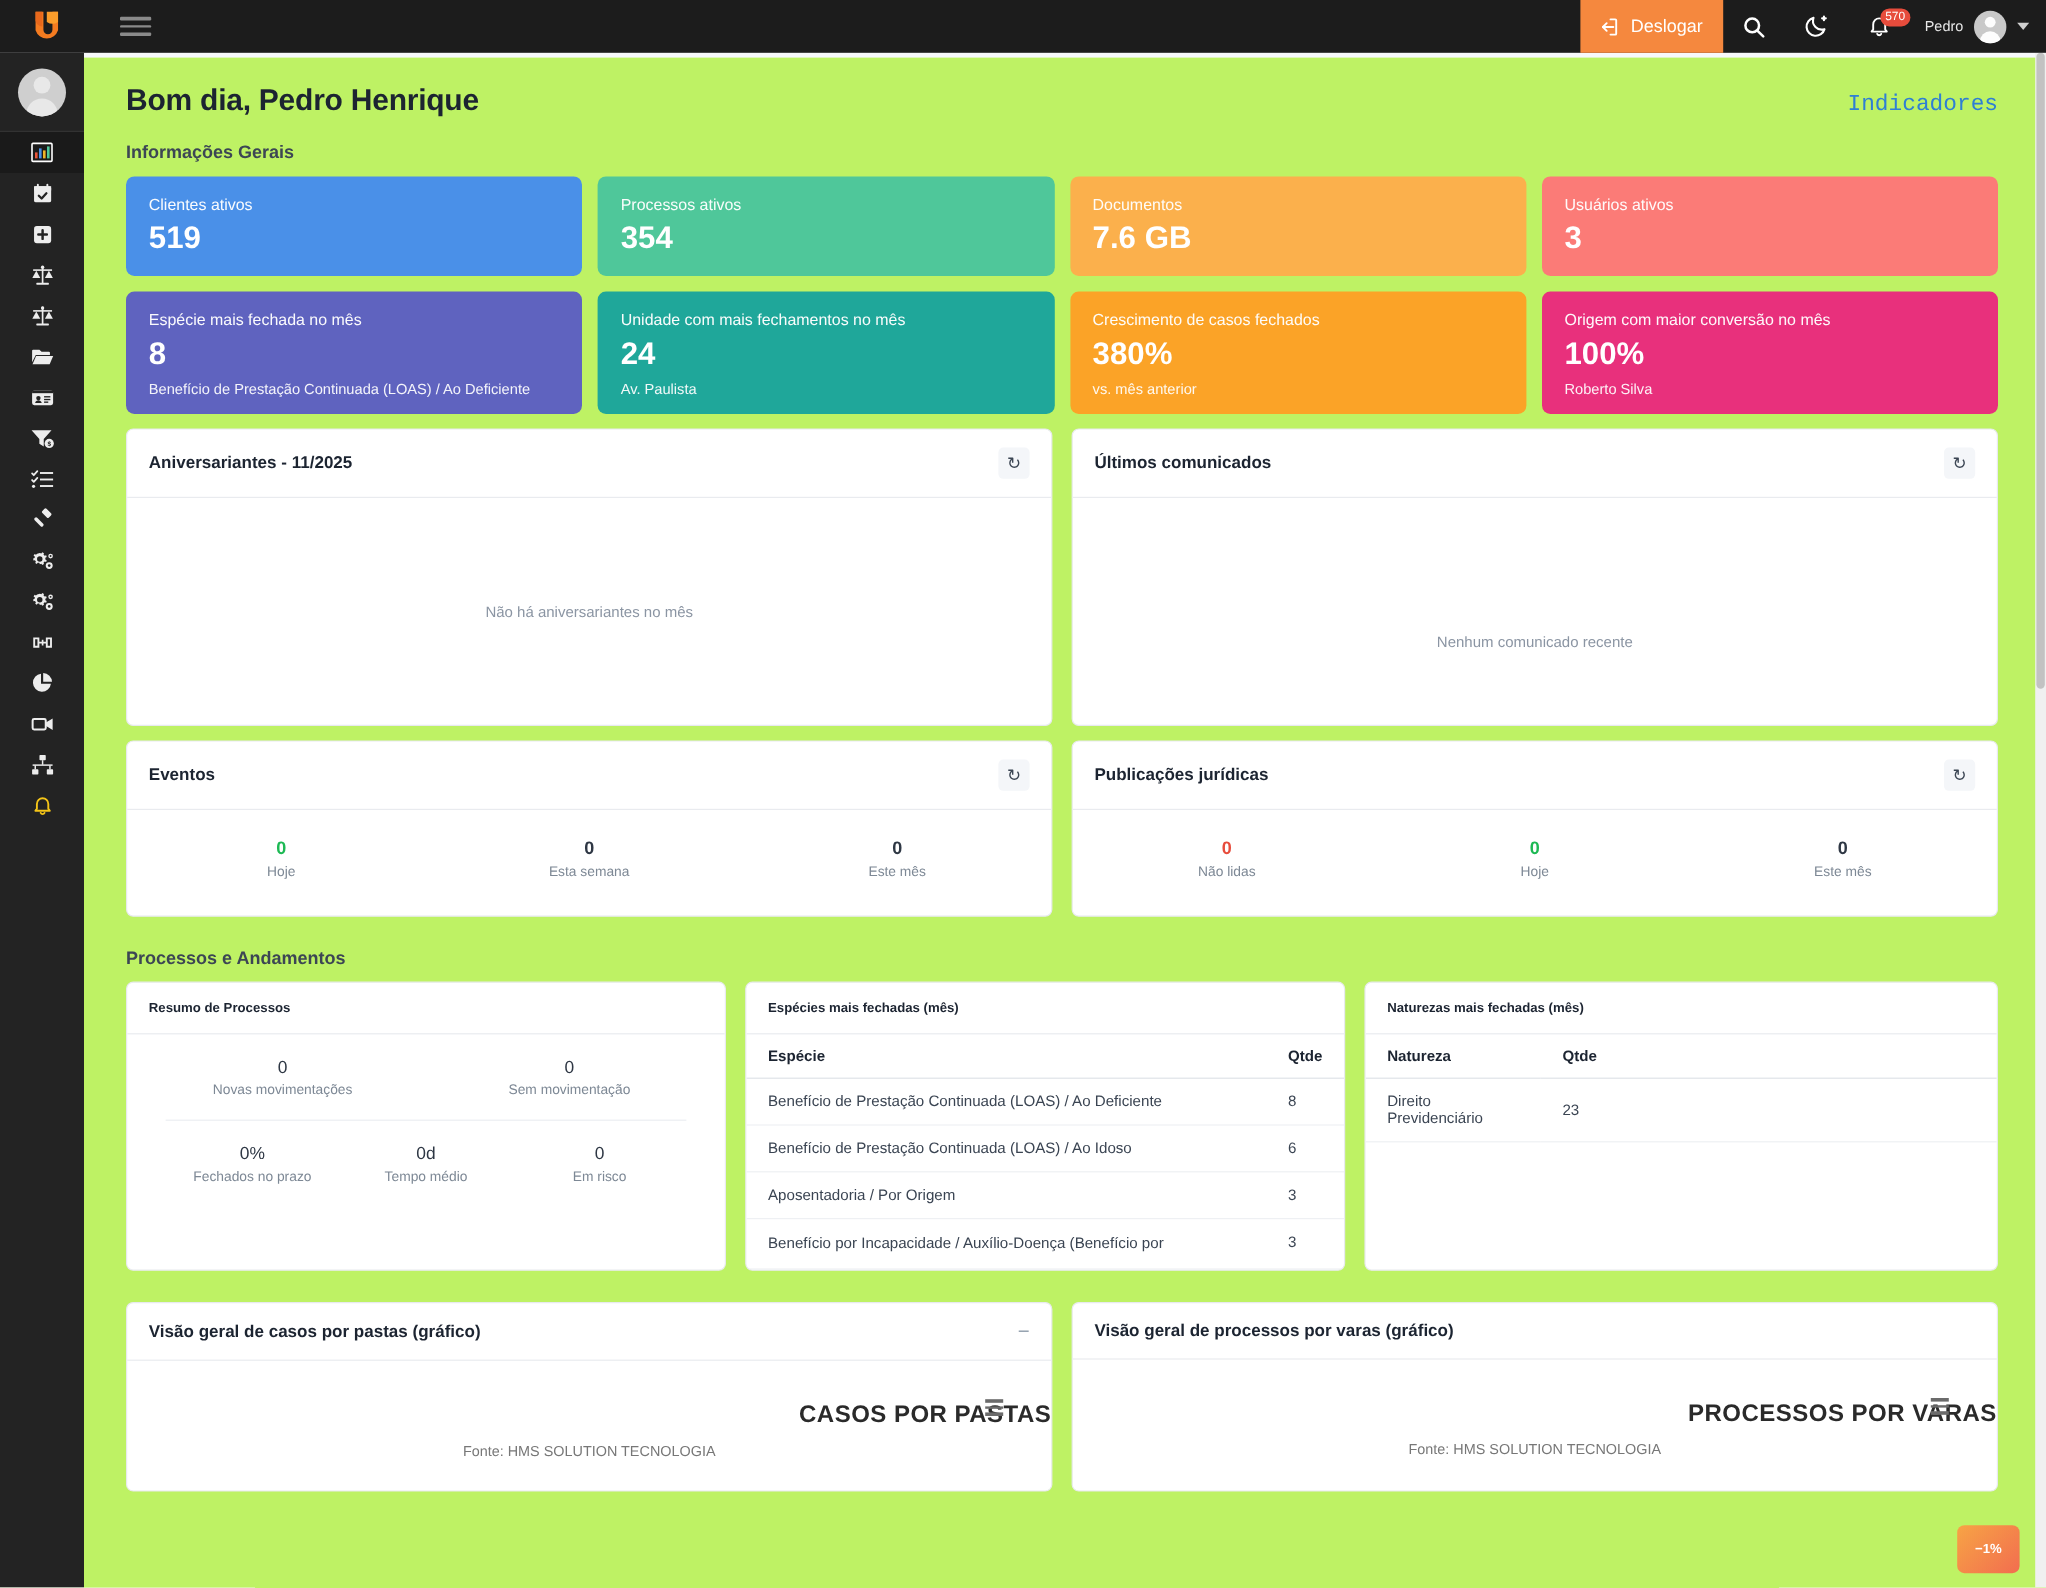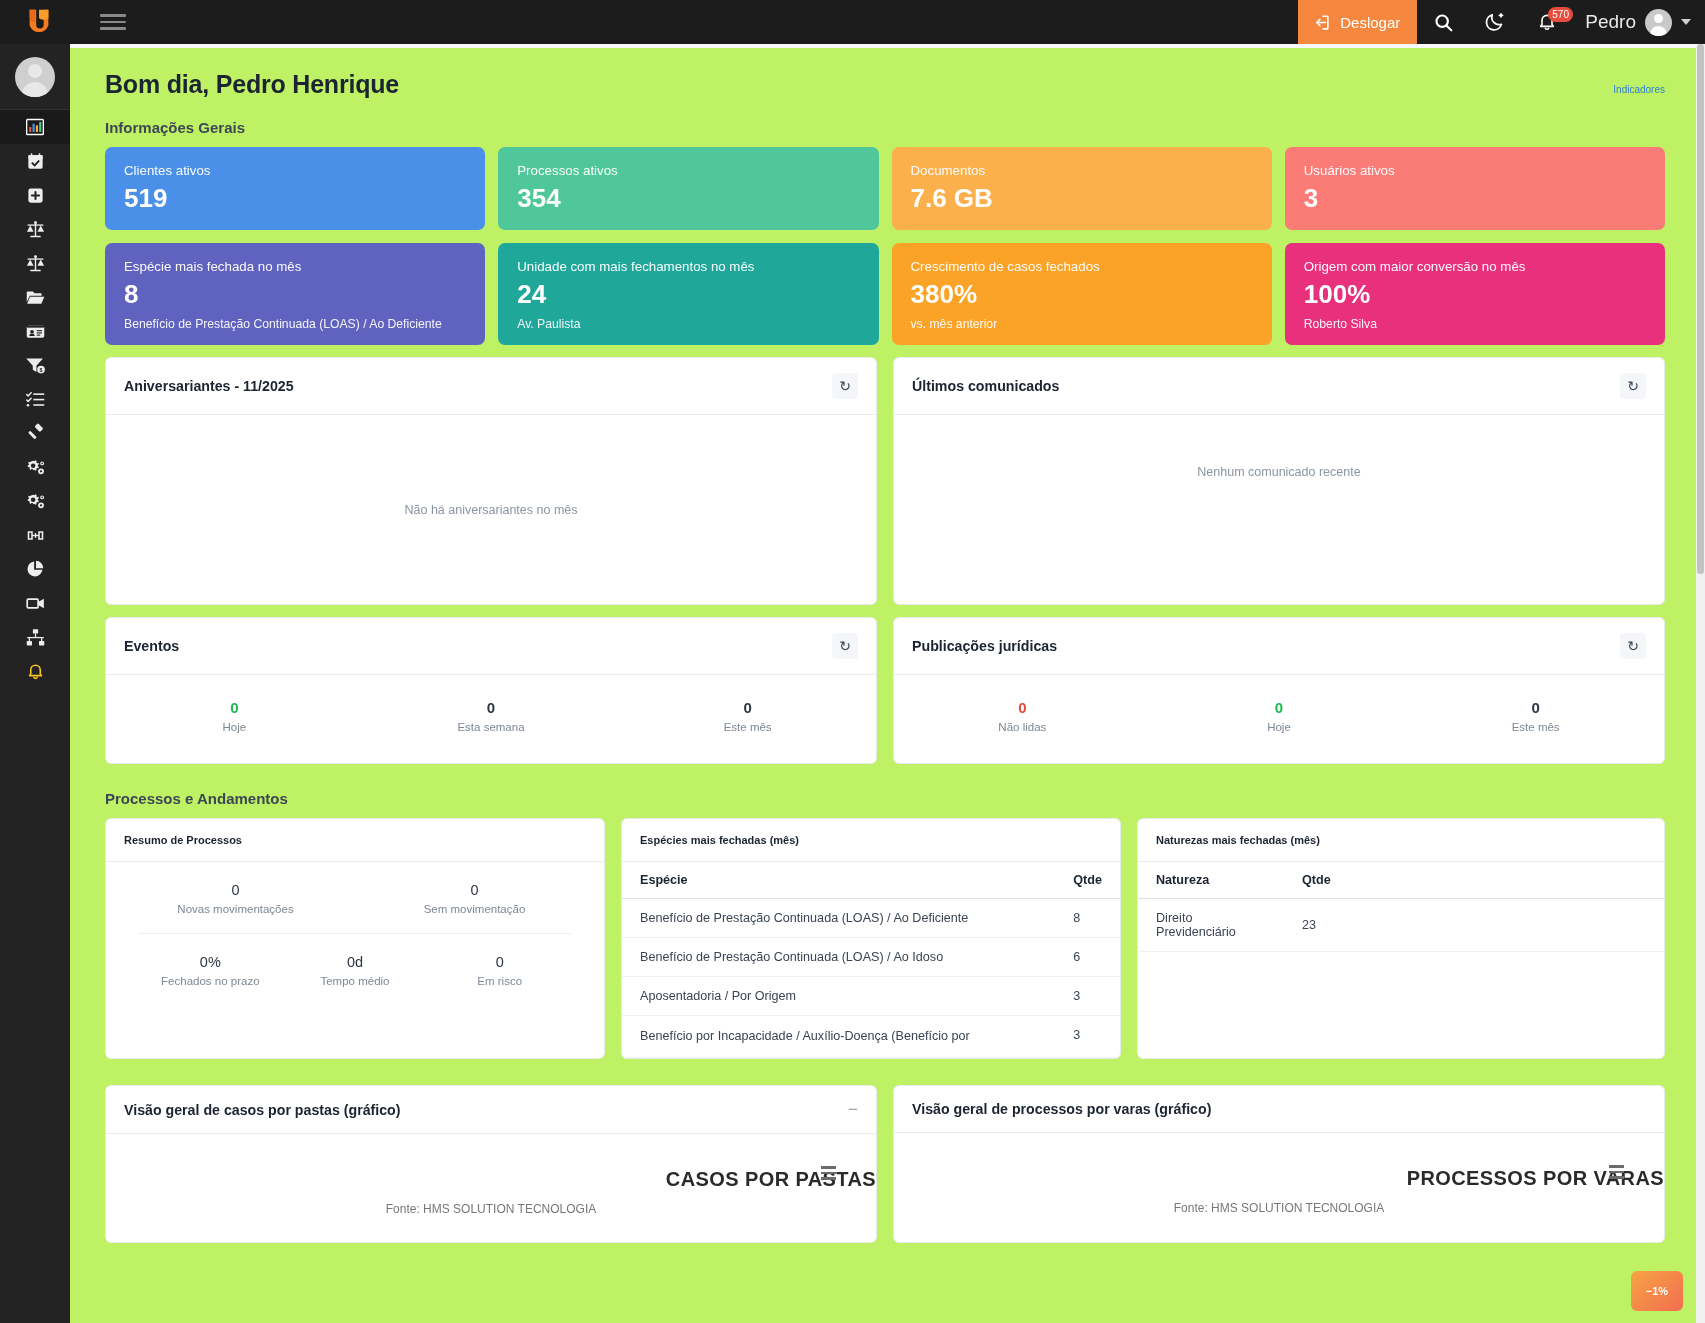--- a/index.html
+++ b/index.html
@@ -33,21 +33,21 @@
     background: #f5883e; color: #fff; height: 44px; display: flex; align-items: center;
     gap: 9px; padding: 0 17px 0 14px; font-size: 15px; cursor: pointer;
   }
   .ticon { width: 52px; height: 44px; display: flex; align-items: center; justify-content: center; cursor: pointer; position: relative; }
   .ticon svg { display: block; }
   .badge {
     position: absolute; top: 7px; left: 27px; background: #e74c3c; color: #fff;
     font-size: 10px; line-height: 1; padding: 2.5px 4px; border-radius: 8px; font-weight: 400;
   }
   .userbox { display: flex; align-items: center; gap: 9px; padding: 0 14px 0 12px; cursor: pointer; }
-  .userbox .uname { color: #e8e8e8; font-size: 19px; }
+  .userbox .uname { color: #e8e8e8; font-size: 12px; }
   .avatar-sm {
     width: 27px; height: 27px; border-radius: 50%; background: #c9c9c9; position: relative; overflow: hidden;
   }
   .avatar-sm::before { content: ""; position: absolute; width: 9px; height: 9px; border-radius: 50%; background: #fdfdfd; left: 9px; top: 5px; }
   .avatar-sm::after  { content: ""; position: absolute; width: 17px; height: 11px; border-radius: 9px 9px 0 0; background: #fdfdfd; left: 5px; top: 17px; }
   .caret { width: 0; height: 0; border-left: 5px solid transparent; border-right: 5px solid transparent; border-top: 6px solid #cfcfcf; }
 
   
   .sidebar {
     position: absolute; top: 44px; left: 0; width: 70px; height: 1279px;
@@ -66,42 +66,42 @@
 
   
   .main {
     position: absolute; top: 48px; left: 70px; width: 1635px; height: 1279px;
     overflow: hidden; background: #bef264;
   }
   .main-inner { padding: 22px 40px 0 35px; position: relative; }
 
   .greet-row { display: flex; align-items: baseline; }
   .greeting { font-size: 25px; font-weight: 700; color: #1c2431; letter-spacing: -.2px; }
-  .indicadores { margin-left: auto; color: #2f7fd4; font-size: 10px; cursor: pointer; }
+  .indicadores { margin-left: auto; color: #2f7fd4; font-size: 19px; cursor: pointer; font-family: Liberation Mono, monospace; }
   .section-label { font-size: 15px; font-weight: 700; color: #3c4654; margin: 20px 0 11px; }
 
   .kpi-grid { display: grid; grid-template-columns: repeat(4, 1fr); gap: 13px; }
   .kpi { border-radius: 7px; padding: 16px 19px 14px; color: #fff; min-height: 83px; cursor: pointer; }
   .kpi .k-label { font-size: 13.3px; opacity: .97; margin-bottom: 7px; }
   .kpi .k-value { font-size: 26px; font-weight: 700; line-height: 1.05; }
   .kpi.tall { min-height: 100px; }
   .kpi .k-sub { font-size: 12.2px; opacity: .93; margin-top: 9px; }
 
   .panel-row { display: grid; grid-template-columns: 1fr 1fr; gap: 16px; margin-top: 12px; }
   .panel { background: #fff; border: 1px solid #e8eaee; border-radius: 6px; }
   .panel-head {
     display: flex; align-items: center; padding: 15px 18px; border-bottom: 1px solid #e9ebef; min-height: 50px;
   }
   .panel-title { font-size: 14.2px; font-weight: 700; color: #1c2431; }
   .refresh-btn {
     margin-left: auto; width: 26px; height: 26px; border-radius: 4px; background: #f4f6f9;
     display: flex; align-items: center; justify-content: center; color: #3c4654; font-size: 14px; cursor: pointer;
   }
   .panel-body-empty { height: 189px; display: flex; align-items: center; justify-content: center; }
-  .panel-body-empty.short { height: 189px; align-items: flex-start; padding-top: 50px; }
+  .panel-body-empty.short { height: 189px; align-items: center; padding-top: 50px; }
   .empty-text { color: #8b95a3; font-size: 12.5px; }
 
   .stat3 { display: grid; grid-template-columns: repeat(3, 1fr); padding: 24px 0 30px; }
   .stat3 .s-cell { text-align: center; }
   .stat3 .s-val { font-size: 15px; font-weight: 600; color: #2e3744; }
   .stat3 .s-val.green { color: #1db954; }
   .stat3 .s-val.red { color: #e74c3c; }
   .stat3 .s-lab { font-size: 11.5px; color: #7d8895; margin-top: 5px; }
 
   

